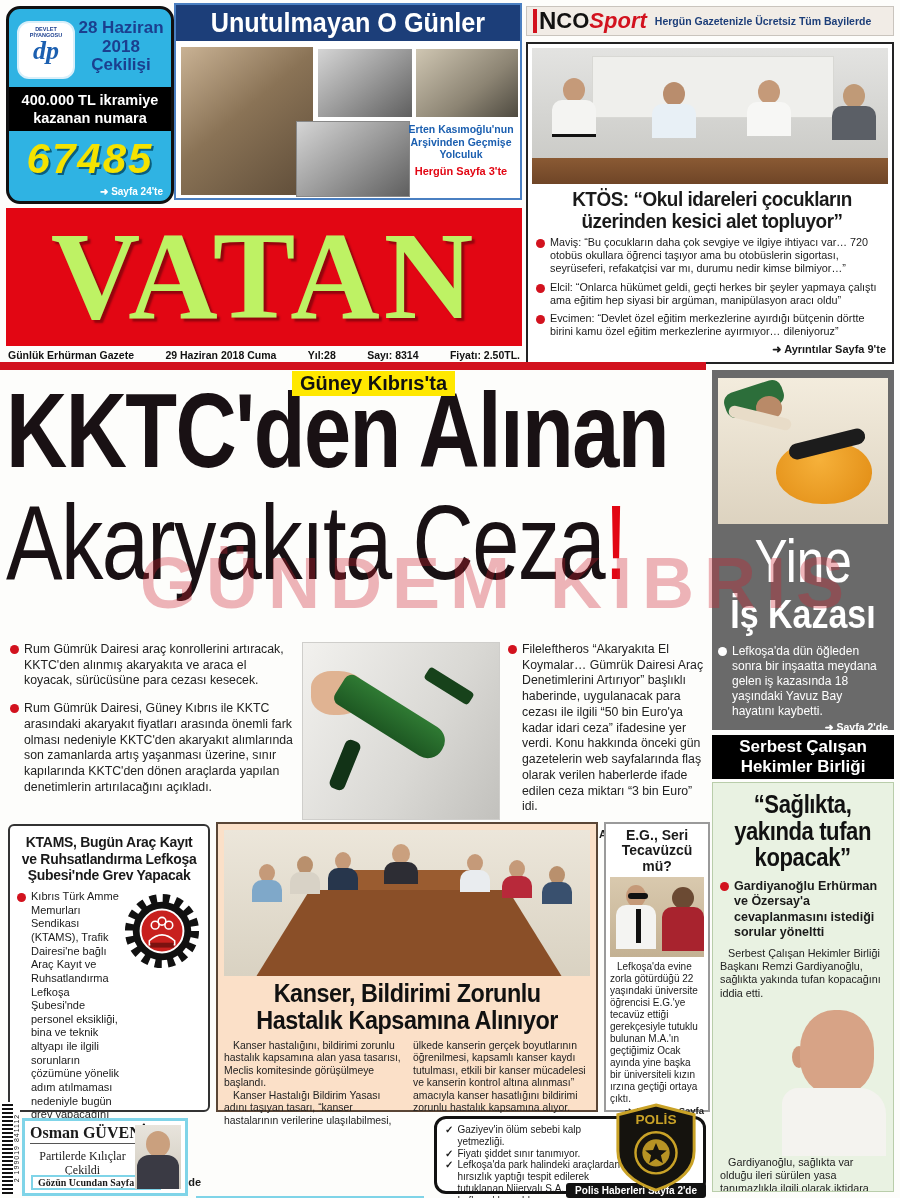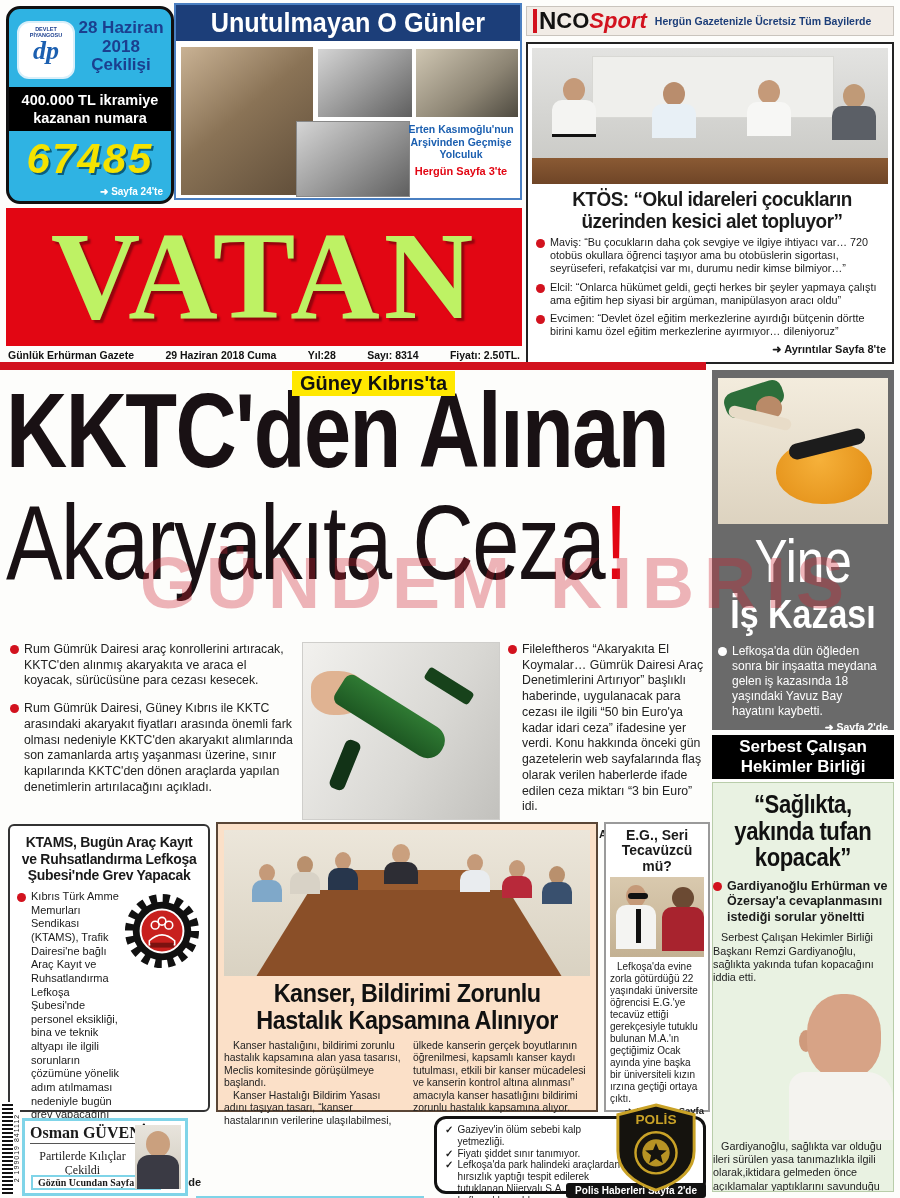--- a/index.html
+++ b/index.html
@@ -72,21 +72,21 @@
   .hardhat{position:absolute;left:58px;top:62px;width:96px;height:64px;background:radial-gradient(circle at 45% 30%,#f6b13a,#e08a12);border-radius:50% 50% 48% 48%;}
   .hat-strap{position:absolute;left:70px;top:58px;width:78px;height:16px;background:#1c1c1c;border-radius:8px;transform:rotate(-14deg);}
   .fallen-head{position:absolute;left:38px;top:18px;width:26px;height:24px;background:#b98a68;border-radius:50%;}
   .fallen-body{position:absolute;left:6px;top:8px;width:60px;height:26px;background:#2c6e3a;border-radius:10px;transform:rotate(-18deg);}
   .fallen-arm{position:absolute;left:10px;top:34px;width:64px;height:12px;background:#e8dcc8;border-radius:6px;transform:rotate(14deg);}
   .work-t1{color:#fff;font-weight:normal;font-size:62px;text-align:center;line-height:1;margin-top:6px;}
   .work-t2{color:#fff;font-weight:bold;font-size:40px;text-align:center;line-height:1;margin-top:2px;}
   .work-body{color:#fff;font-size:12px;line-height:1.25;margin-top:10px;}
   .work-ref{color:#fff;font-weight:bold;font-size:10.5px;text-align:right;margin-top:2px;}
   .black-banner{left:712px;top:735px;width:182px;height:44px;background:#000;color:#fff;font-weight:bold;font-size:17px;text-align:center;display:flex;align-items:center;justify-content:center;line-height:1.15;}
-  .green-panel{left:712px;top:782px;width:182px;height:410px;background:#e9f2e2;border:1px solid #b9cdaa;box-sizing:border-box;padding:8px 0;overflow:hidden;}
+  .green-panel{left:712px;top:782px;width:182px;height:410px;background:#e9f2e2;border:1px solid #b9cdaa;box-sizing:border-box;padding:8px 7px;overflow:hidden;}
   .du-head{font-weight:bold;font-size:26px;line-height:1.02;text-align:center;color:#111;letter-spacing:-.5px;}
   .du-bullet{font-size:12.5px;font-weight:bold;line-height:1.25;margin-top:8px;}
   .du-body{font-size:10.8px;line-height:1.22;margin-top:6px;color:#222;}
   .du-body p{margin:0 0 2px 0;text-indent:8px;}
   .du-photo{float:right;width:104px;height:150px;margin:4px 0 0 4px;position:relative;}
   .bald-head{position:absolute;left:18px;top:4px;width:74px;height:84px;background:#d7a386;border-radius:46% 46% 42% 42%;}
   .bald-ear{position:absolute;left:10px;top:40px;width:14px;height:22px;background:#cf9a7c;border-radius:50%;}
   .bald-shirt{position:absolute;left:0px;top:82px;width:104px;height:68px;background:#f4f3ef;border-radius:16px 26px 0 0;}
   
   .ktams{left:8px;top:824px;width:202px;height:288px;background:#fff;border:2px solid #333;border-radius:6px;box-sizing:border-box;padding:8px 7px;}
@@ -188,21 +188,21 @@
           <span>Maviş: “Bu çocukların daha çok sevgiye ve ilgiye ihtiyacı var… 720 otobüs okullara öğrenci taşıyor ama bu otobüslerin sigortası, seyrüseferi, refakatçisi var mı, durumu nedir kimse bilmiyor…”</span>
         </div>
       <div class="bullet">
           <span class="dot"></span>
           <span>Elcil: “Onlarca hükümet geldi, geçti herkes bir şeyler yapmaya çalıştı ama eğitim hep siyasi bir argüman, manipülasyon aracı oldu”</span>
         </div>
       <div class="bullet">
           <span class="dot"></span>
           <span>Evcimen: “Devlet özel eğitim merkezlerine ayırdığı bütçenin dörtte birini kamu özel eğitim merkezlerine ayırmıyor… dileniyoruz”</span>
         </div>
-      <div class="ref">➜ Ayrıntılar Sayfa 8'te</div>
+      <div class="ref">➜ Ayrıntılar Sayfa 9'te</div>
     </div>
   </div>
 
   <div class="abs mast">
     <span class="mast-title">VATAN</span>
   </div>
   <div class="abs infoline">
     <span>Günlük Erhürman Gazete</span>
     <span>29 Haziran 2018 Cuma</span>
     <span>Yıl:28</span>

